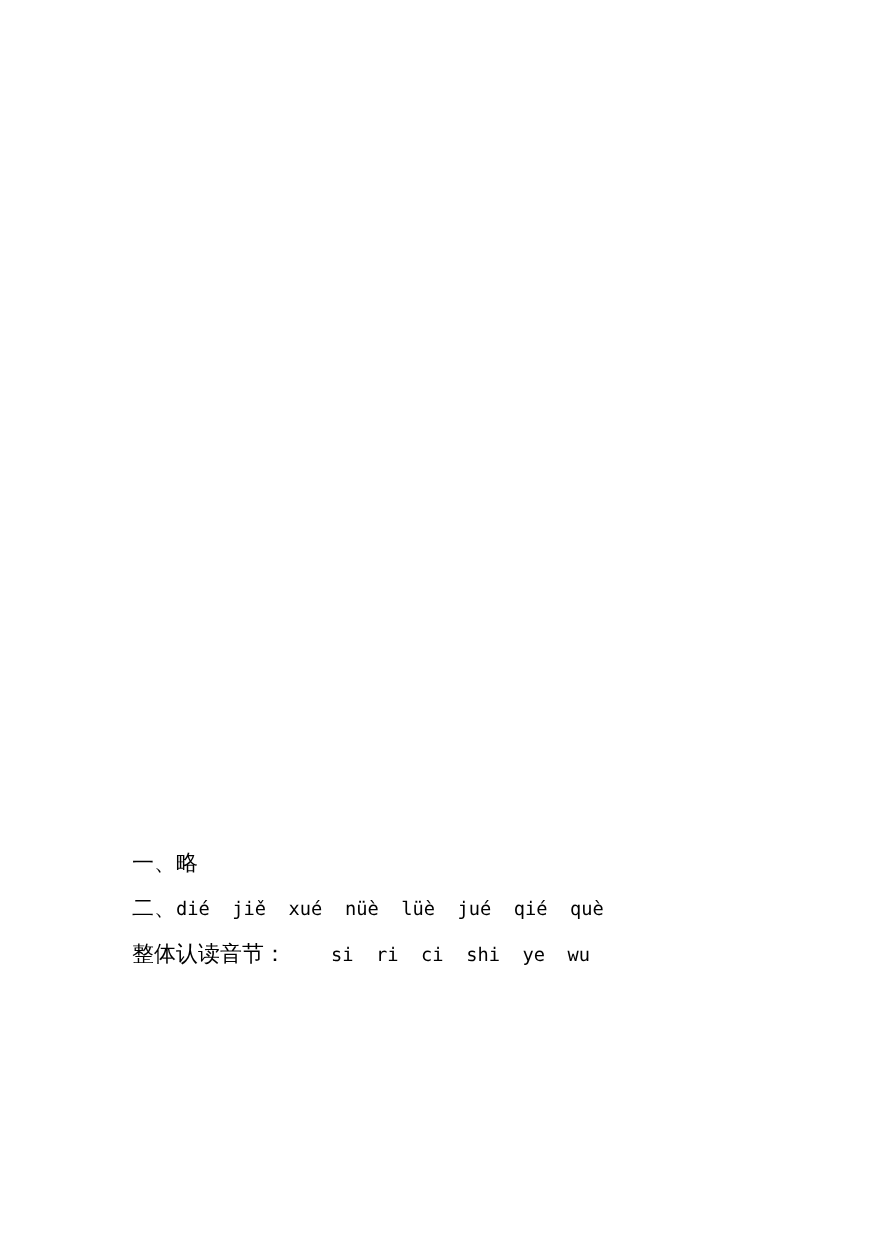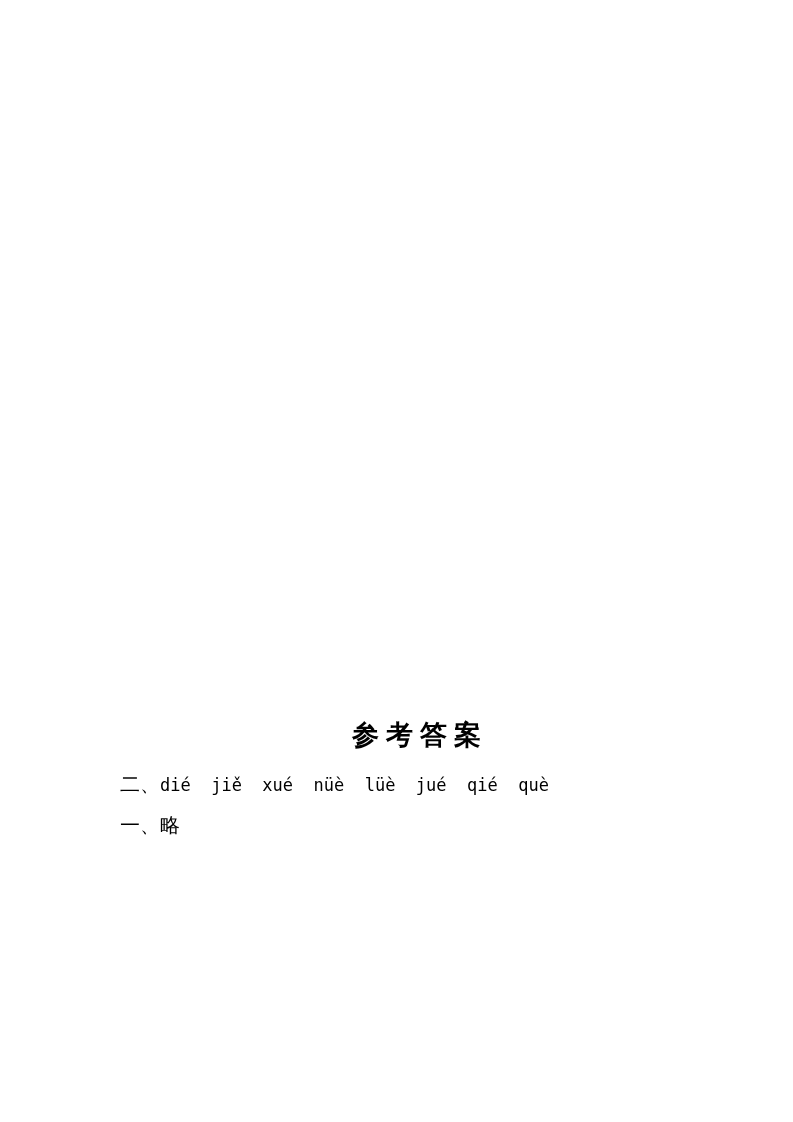--- a/index.html
+++ b/index.html
@@ -48,27 +48,27 @@
     font-family: "DejaVu Sans Mono", "Liberation Mono", monospace;
     font-size: 17px;
     color: #000000;
   }
 </style>
 </head>
 <body>
 
 <div class="page">
 
-  <div class="doc-title">参考答案</div>
 
   <div class="answers">
 
+    <div class="answer-line"><span class="han">一、略</span><span class="pinyin"></span></div>
+
     <div class="answer-line"><span class="han">二、</span><span class="pinyin">dié  jiě  xué  nüè  lüè  jué  qié  què</span></div>
-
-    <div class="answer-line"><span class="han">一、略</span><span class="pinyin"></span></div>
 
 
 
+    <div class="answer-line"><span class="han">整体认读音节：</span><span class="pinyin">    si  ri  ci  shi  ye  wu</span></div>
 
 
   </div>
 
 </div>
 
 </body></html>

